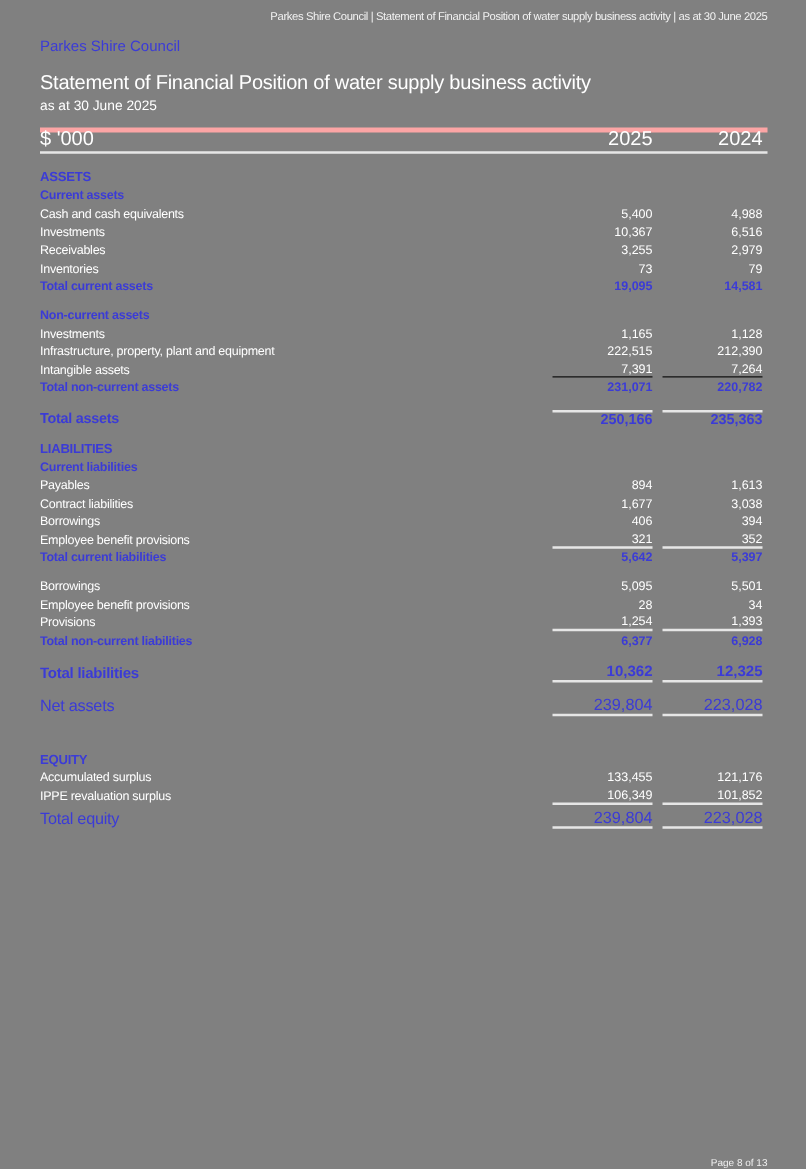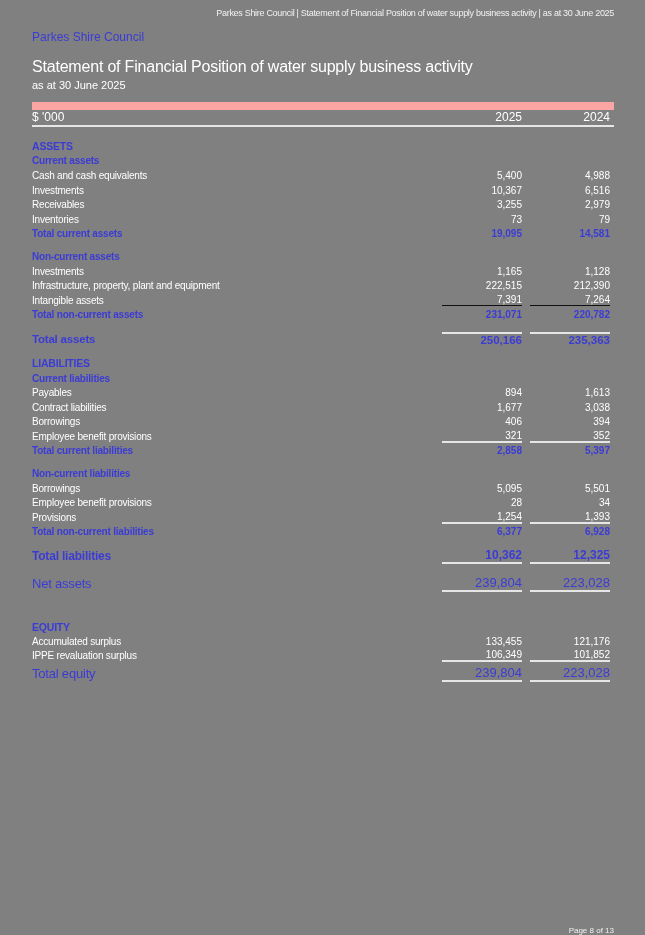--- a/index.html
+++ b/index.html
@@ -2,21 +2,21 @@
 <html><head>
 <meta charset="utf-8">
 <style>
   html, body { margin:0; padding:0; }
   body { width:645px; height:935px; background:#808080; font-family:"Liberation Sans", sans-serif; color:#ffffff; position:relative; overflow:hidden; }
   .running-head { position:absolute; top:8px; right:31px; font-size:9px; color:#f2f2f2; letter-spacing:-0.3px; white-space:nowrap; }
   .council { position:absolute; left:32px; top:30px; font-size:12px; color:#3b3bd6; font-weight:normal; }
   .title { position:absolute; left:32px; top:58px; font-size:16px; color:#ffffff; letter-spacing:-0.2px; }
   .subtitle { position:absolute; left:32px; top:79px; font-size:11px; color:#ffffff; }
   .table { position:absolute; left:32px; top:102px; width:582px; }
-  .hdr { display:flex; border-top:8px solid #fca5a5; border-bottom:2px solid #e6e6e6; height:15px; align-items:flex-start; font-size:12px; margin-bottom:12px; }
+  .hdr { display:flex; border-top:4px solid #fca5a5; border-bottom:2px solid #e6e6e6; height:15px; align-items:flex-end; font-size:16px; margin-bottom:12px; }
   .row { display:flex; height:14.6px; align-items:center; font-size:10px; }
   .row .lbl { flex:1; white-space:nowrap; letter-spacing:-0.2px; }
   .c1 { width:80px; text-align:right; margin-right:8px; position:relative; }
   .c2 { width:80px; text-align:right; margin-right:4px; position:relative; }
   .hdr .lbl { flex:1; }
   .hdr .c1 { width:80px; }
   .sec { color:#3b3bd6; font-weight:bold; font-size:10.5px; }
   .sub { color:#3b3bd6; font-weight:bold; }
   .tot { color:#3b3bd6; font-weight:bold; }
   .big { color:#3b3bd6; font-size:13px; height:20px; }
@@ -126,28 +126,25 @@
       <span class="c1">406</span>
       <span class="c2">394</span>
     </div>
   <div class="row">
       <span class="lbl">Employee benefit provisions</span>
       <span class="c1 ul">321</span>
       <span class="c2 ul">352</span>
     </div>
   <div class="row tot">
       <span class="lbl">Total current liabilities</span>
-      <span class="c1">2,858</span>
+      <span class="c1">5,642</span>
       <span class="c2">5,397</span>
     </div>
   <div class="gap2"></div>
 
-  <div class="row sub">
-      <span class="lbl">Non-current liabilities</span>
-    </div>
   <div class="row">
       <span class="lbl">Borrowings</span>
       <span class="c1">5,095</span>
       <span class="c2">5,501</span>
     </div>
   <div class="row">
       <span class="lbl">Employee benefit provisions</span>
       <span class="c1">28</span>
       <span class="c2">34</span>
     </div>

